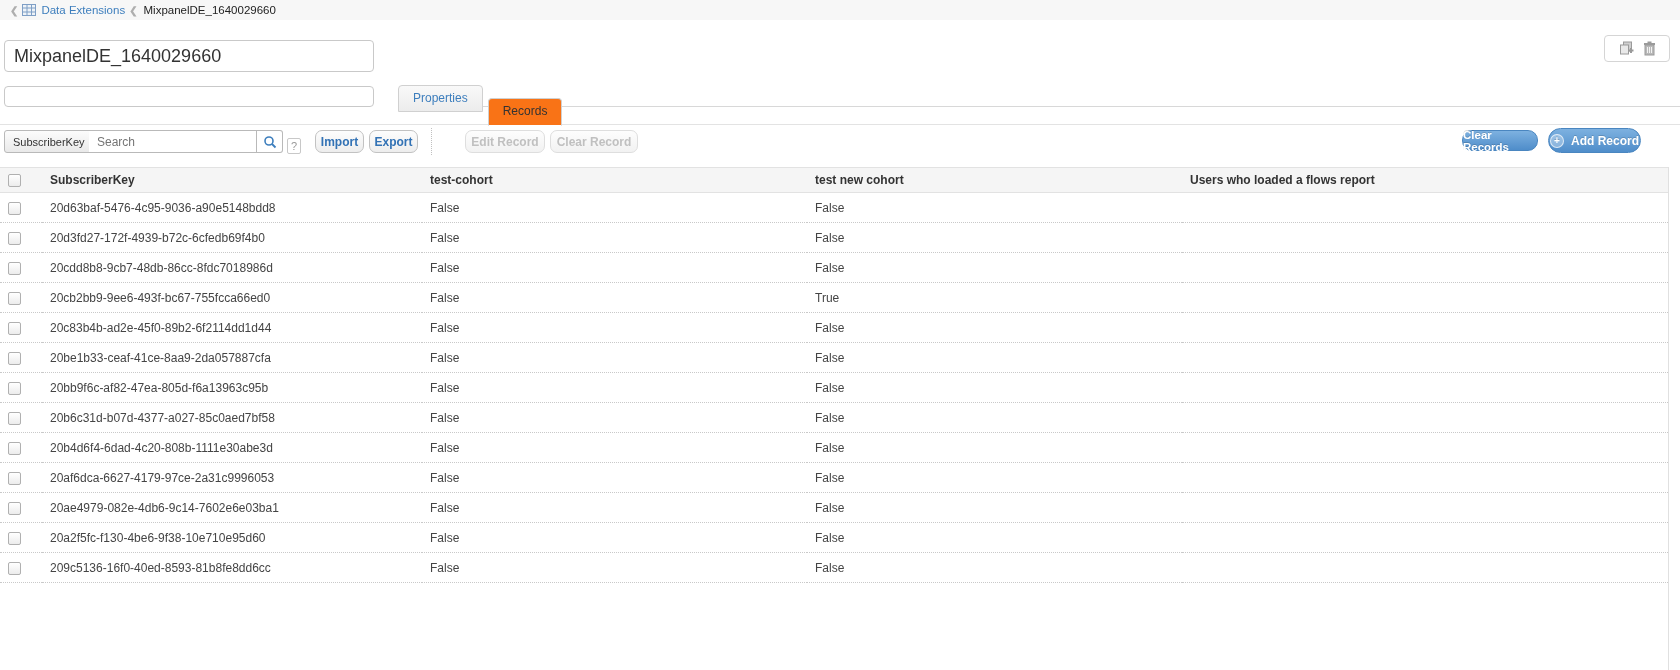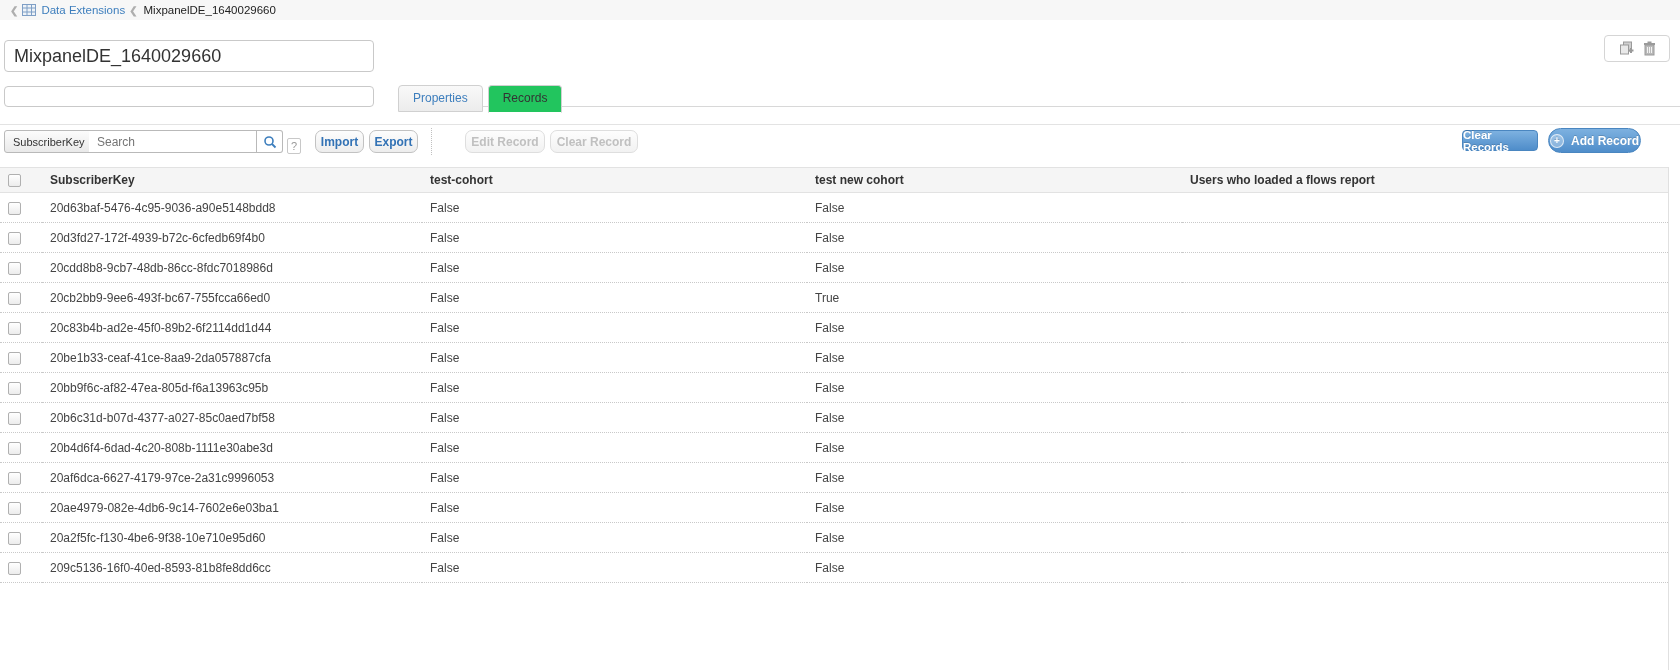--- a/index.html
+++ b/index.html
@@ -31,22 +31,22 @@
 
   
   .tabbar-line { position:absolute; top:106px; left:398px; right:0; height:0;
     border-top:1px solid #d8d8d8; z-index:1; }
   .tabs { position:absolute; top:84px; left:398px; display:flex; align-items:flex-end;
     z-index:2; }
   .tab { font-size:12px; padding:5px 14px 6px 14px; border:1px solid #d0d0d0;
     border-radius:4px 4px 0 0; cursor:pointer; }
   .tab.inactive { color:#3d7ebd; background:linear-gradient(#f9f9f9,#ececec);
     margin-right:5px; margin-bottom:0px; }
-  .tab.active { color:#333; background:#22c55e; border-bottom:1px solid #fff;
-    position:relative; top:1px; padding-bottom:7px; }
+  .tab.active { color:#333; background:#f97316; border-bottom:1px solid #fff;
+    position:relative; top:14px; padding-bottom:7px; }
 
   
   .toolbar-topline { position:absolute; top:124px; left:0; right:0; height:0;
     border-top:1px solid #e3e3e3; }
   .toolbar { position:absolute; top:130px; left:0; right:0; height:26px; }
   .field-select { position:absolute; left:4px; top:0; height:23px;
     background:linear-gradient(#fcfcfc,#e9e9e9); border:1px solid #b9b9b9;
     border-radius:3px 0 0 3px; font-size:11px; color:#333; padding:0 8px;
     display:flex; align-items:center; gap:6px; cursor:pointer; }
   .field-select .caret { font-size:8px; color:#666; }
@@ -70,21 +70,21 @@
     color:#c0c0c0; cursor:default;margin-left:24px; }
   #import-btn { position:absolute; left:315px; top:0; width:49px; }
   #export-btn { position:absolute; left:369px; top:0; width:49px; }
   .toolbar-sep { position:absolute; left:431px; top:-2px; height:27px; width:0;
     border-left:1px dotted #c0c0c0; }
   #edit-record-btn { position:absolute; left:441px; top:0; width:80px; }
   #clear-record-btn { position:absolute; left:526px; top:0; width:88px;text-align:right; }
   .btn-blue { background:linear-gradient(#7db1e0,#4f8dca); border:1px solid #4a86c0;
     color:#fff; text-shadow:0 -1px 0 rgba(0,0,0,0.15); }
   #clear-records-btn { position:absolute; left:1462px; top:0; width:76px; height:21px;
-    border-radius:4px; font-size:11.5px; }
+    border-radius:10px; font-size:11.5px; }
   #add-record-btn { position:absolute; left:1548px; top:-2px; width:93px; height:25px;
     border-radius:13px; gap:7px; font-size:12px; }
   .plus-circle { width:14px; height:14px; border-radius:50%;
     background:rgba(255,255,255,0.3); border:1px solid rgba(255,255,255,0.7);
     color:#fff; font-size:10px; line-height:12px; text-align:center;
     display:inline-block; font-weight:bold; }
 
   
   .table-wrap { position:absolute; top:167px; left:0; width:1669px; height:503px;
     border-right:1px solid #e0e0e0; }

